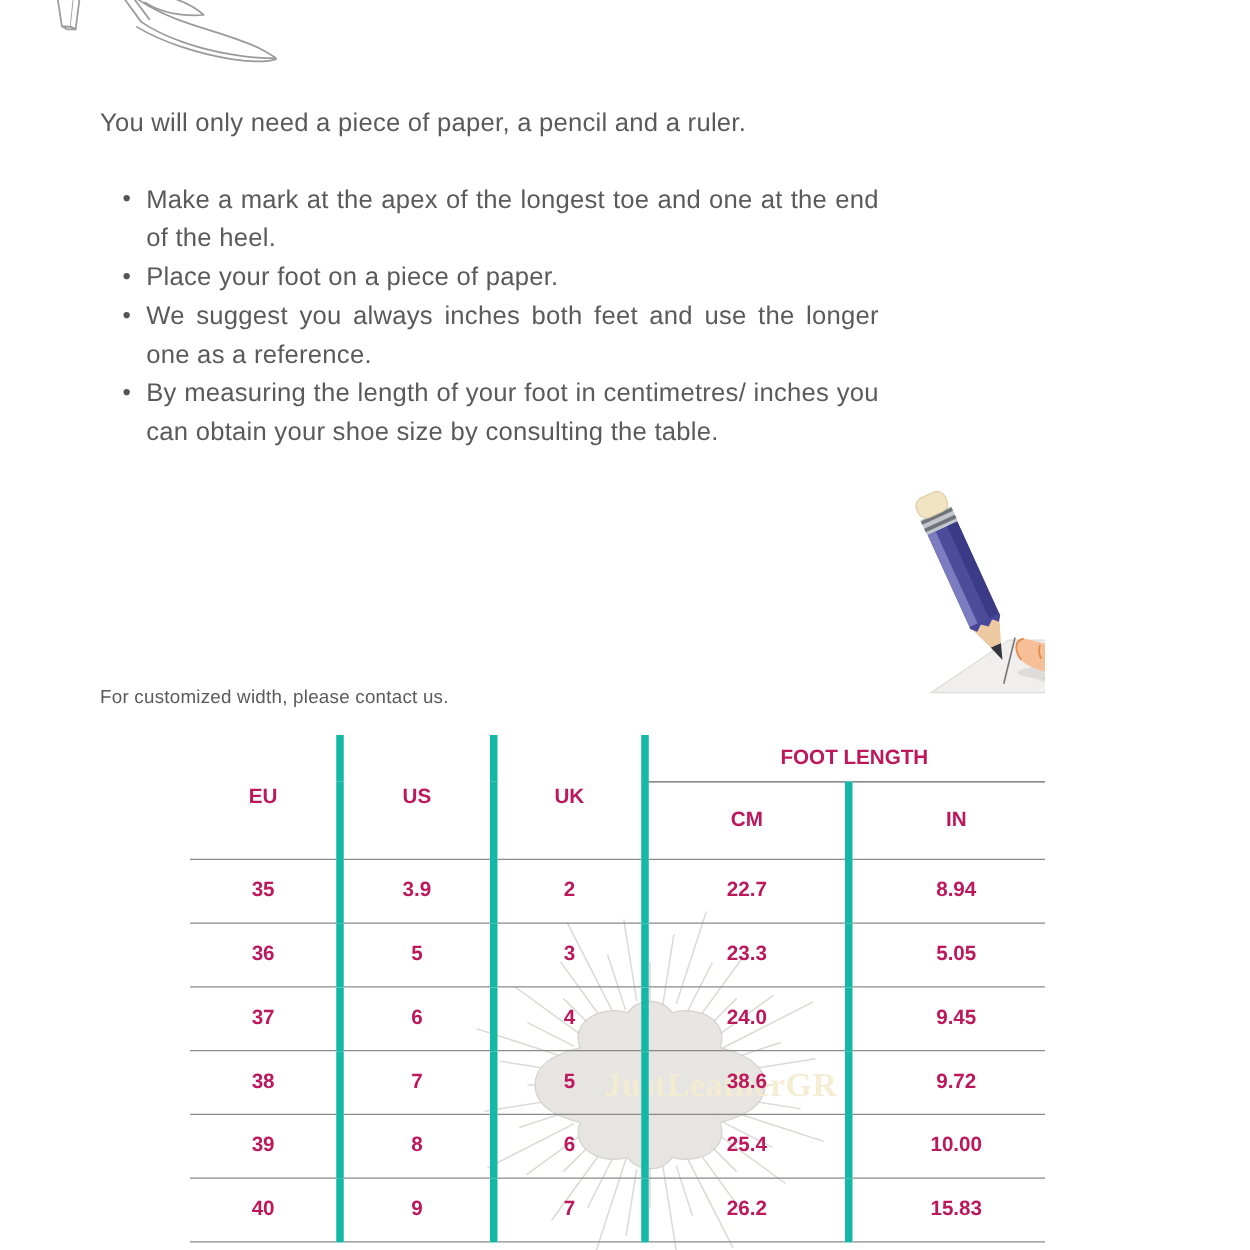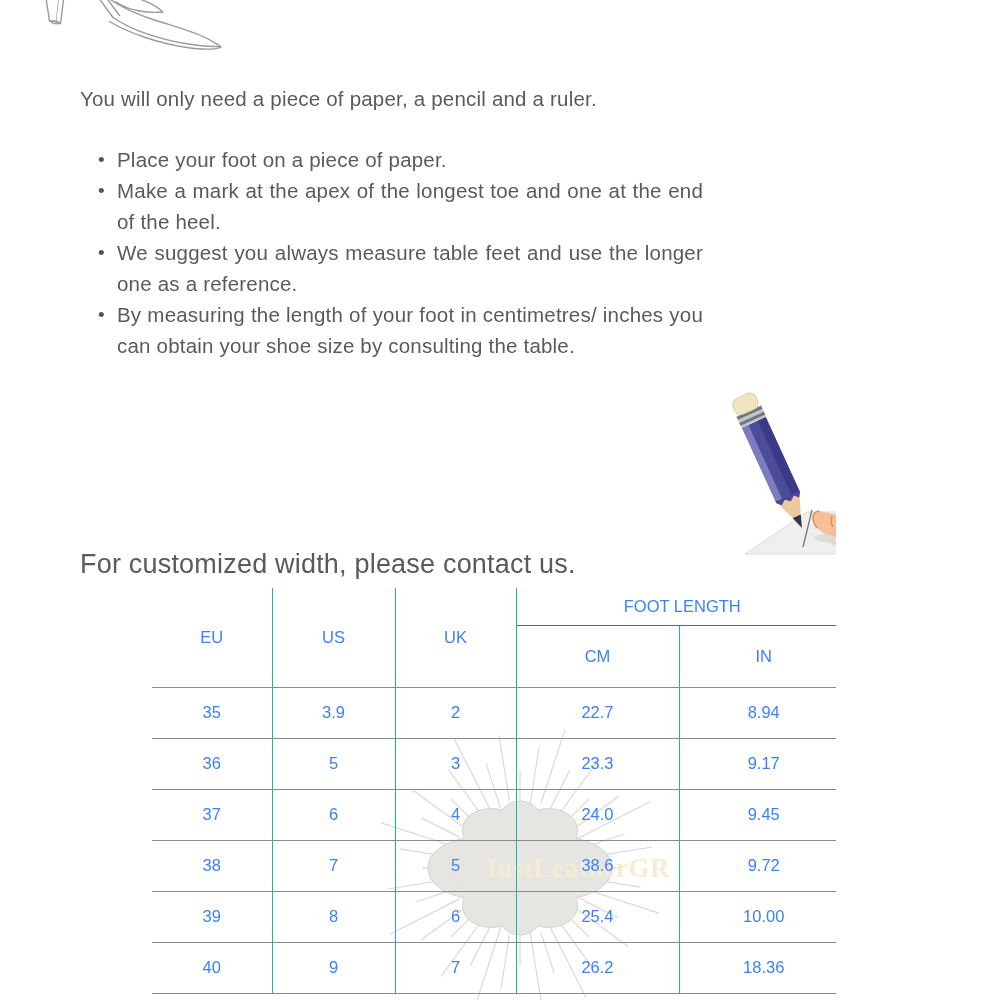--- a/index.html
+++ b/index.html
@@ -18,46 +18,46 @@
     font-size:20.5px;font-weight:300;line-height:31px;color:#5a5a5a;
     text-align:justify;letter-spacing:.2px;
   }
   .bullets li{position:relative;}
   .bullets li::before{
     content:"\2022";position:absolute;left:-19px;top:0;
     color:#555;font-size:19px;
   }
   .footer-note{
     position:absolute;left:80px;top:549px;width:600px;
-    font-size:27px;font-weight:300;color:#5a5a5a;letter-spacing:.2px;
+    font-size:15px;font-weight:300;color:#5a5a5a;letter-spacing:.2px;
   }
   
   .watermark{
     position:absolute;left:370px;top:718px;width:300px;height:300px;
     z-index:1;pointer-events:none;
   }
   .watermark svg{position:absolute;left:0;top:0;}
   .wm-text{
     position:absolute;left:0;right:0;top:135px;text-align:right;
     font-family:"Liberation Serif",serif;font-weight:bold;font-size:27px;
     color:#f4edd2;letter-spacing:.5px;opacity:.95;
   }
   
   table.size{
     position:absolute;left:152px;top:588px;width:696px;z-index:2;
     border-collapse:collapse;table-layout:fixed;background:transparent;
   }
   table.size th,table.size td{
     padding:0;text-align:center;vertical-align:middle;
-    font-weight:normal;font-size:16.5px;color:#3b82f6;background:transparent;
+    font-weight:bold;font-size:16.5px;color:#be185d;background:transparent;
   }
   tr.h1{height:37px;}
   tr.h2{height:62px;}
   tr.dr{height:51px;}
-  .v{border-right:1px solid #14b8a6;}
+  .v{border-right:6px solid #14b8a6;}
   .hb{border-bottom:1.5px solid #8a8a8a;}
   th.fl{border-bottom:1.5px solid #666666;}
   tr.dr td{border-bottom:1.5px solid #8a8a8a;}
   
   .shoe-illo{position:absolute;left:20px;top:0;width:210px;height:62px;}
   .foot-illo{position:absolute;left:720px;top:370px;width:280px;height:195px;}
 </style>
 </head>
 <body>
 
@@ -77,23 +77,23 @@
         <path d="M 96 2 C 109 10.5, 127 13.5, 143 12 C 134.5 4, 120 -1.5, 108 -4.5"></path>
         <path d="M 93 17.5 C 111 30, 140 39.5, 165 43.5 C 180 46, 193 46.8, 200.3 46.3" fill="#ffffff"></path>
         <path d="M 89.5 21.5 C 109 33.5, 140 43.5, 166.5 47.5 C 182 49.7, 194 49.8, 201 47.3"></path>
       </g>
     </g>
   </svg>
 
   <div class="intro">You will only need a piece of paper, a pencil and a ruler.</div>
 
   <ul class="bullets">
+    <li>Make a mark at the apex of the longest toe and one at the end of the heel.</li>
     <li>Place your foot on a piece of paper.</li>
-    <li>Make a mark at the apex of the longest toe and one at the end of the heel.</li>
-    <li>We suggest you always measure table feet and use the longer one as a reference.</li>
+    <li>We suggest you always inches both feet and use the longer one as a reference.</li>
     <li>By measuring the length of your foot in centimetres/ inches you can obtain your shoe size by consulting the table.</li>
   </ul>
 
   <svg class="foot-illo" viewBox="0 0 280 195">
 
     <g>
       <polygon points="25,184 87,142 278,142 218,184" fill="#f0efee" stroke="#dddcda" stroke-width="1"></polygon>
     </g>
 
     <ellipse cx="130" cy="168" rx="36" ry="6" fill="#000000" opacity="0.08"></ellipse>
@@ -228,21 +228,21 @@
       <td class="v">3.9</td>
       <td class="v">2</td>
       <td class="v">22.7</td>
       <td>8.94</td>
     </tr>
     <tr class="dr">
       <td class="v">36</td>
       <td class="v">5</td>
       <td class="v">3</td>
       <td class="v">23.3</td>
-      <td>9.17</td>
+      <td>5.05</td>
     </tr>
     <tr class="dr">
       <td class="v">37</td>
       <td class="v">6</td>
       <td class="v">4</td>
       <td class="v">24.0</td>
       <td>9.45</td>
     </tr>
     <tr class="dr">
       <td class="v">38</td>
@@ -256,18 +256,18 @@
       <td class="v">8</td>
       <td class="v">6</td>
       <td class="v">25.4</td>
       <td>10.00</td>
     </tr>
     <tr class="dr">
       <td class="v">40</td>
       <td class="v">9</td>
       <td class="v">7</td>
       <td class="v">26.2</td>
-      <td>18.36</td>
+      <td>15.83</td>
     </tr>
   </tbody>
     </table>
 
 </div>
 
 </body></html>

